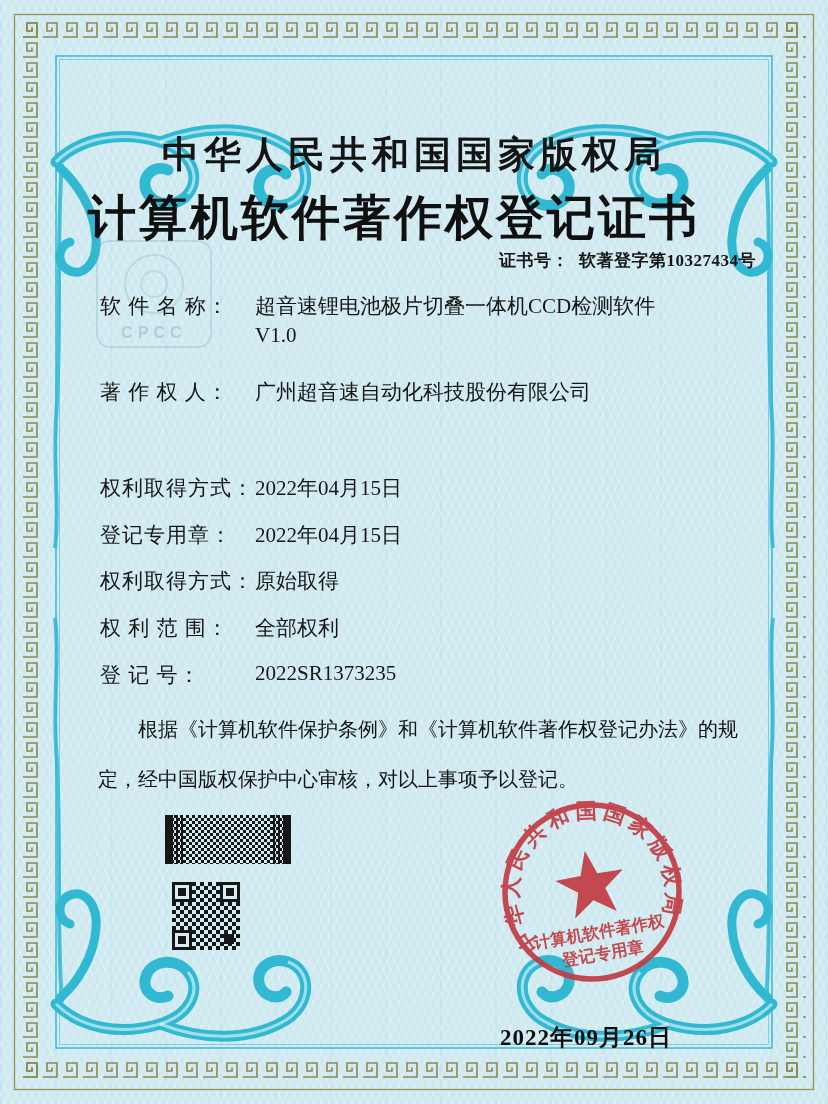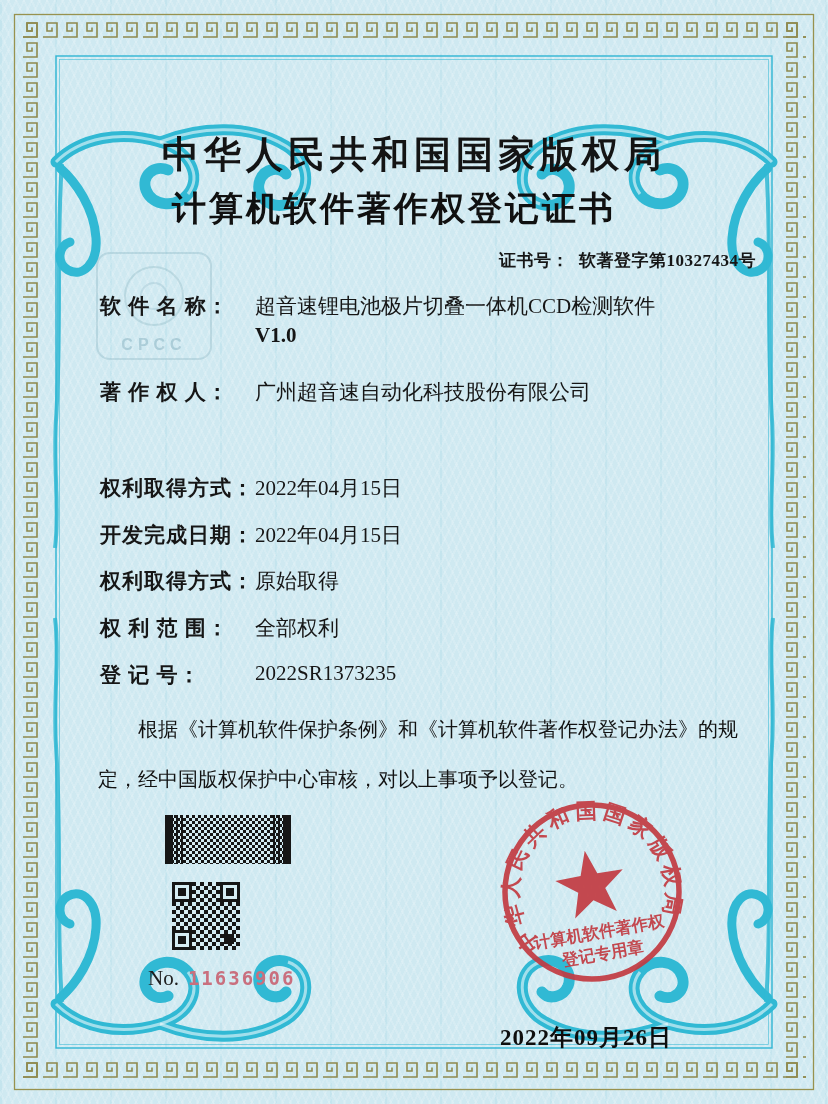--- a/index.html
+++ b/index.html
@@ -13,31 +13,31 @@
     font-family:"Liberation Serif","DejaVu Serif",serif;
     color:#161616;
   }
   .frame{position:absolute;left:0;top:0;}
   .issuer{
     position:absolute; left:0; top:130px; width:828px; text-align:center;
     font-size:37px; font-weight:700; letter-spacing:5px; color:#141414;
   }
   .title{
     position:absolute; left:0; top:186px; width:788px; text-align:center;
-    font-size:34px; font-weight:700; letter-spacing:3px; color:#101010;
+    font-size:48px; font-weight:700; letter-spacing:3px; color:#101010;
   }
   .certno{
     position:absolute; top:249px; right:72px;
     font-size:17px; font-weight:700; letter-spacing:.5px;
   }
   .certno .v{margin-left:10px;}
   .row{position:absolute; left:100px; font-size:21px;}
-  .row .lbl{font-weight:700; letter-spacing:1px;}
+  .row .lbl{font-weight:400; letter-spacing:1px;}
   .row .val{position:absolute; left:155px; width:520px; font-weight:500; white-space:nowrap;}
-  .row .val2{position:absolute; left:155px; top:31px; font-weight:700;}
+  .row .val2{position:absolute; left:155px; top:31px; font-weight:400;}
   .para{
     position:absolute; left:98px; top:704px; width:642px;
     font-size:20px; line-height:50px; text-indent:2em; font-weight:500; color:#121212;
   }
   .barcode{
     position:absolute; left:165px; top:815px; width:126px; height:49px;
     background-image:
       linear-gradient(90deg,#161616 0 8px,rgba(0,0,0,0) 8px 11px,#161616 11px 13px,rgba(0,0,0,0) 13px 16px,#161616 16px 18px,rgba(0,0,0,0) 18px 100%),
       linear-gradient(-90deg,#161616 0 8px,rgba(0,0,0,0) 8px 11px,#161616 11px 13px,rgba(0,0,0,0) 13px 16px,#161616 16px 18px,rgba(0,0,0,0) 18px 100%),
       repeating-conic-gradient(#161616 0% 25%, rgba(0,0,0,0) 25% 50%);
@@ -57,21 +57,21 @@
     color:#c96f7e; font-family:"DejaVu Sans Mono","Liberation Mono",monospace;
     font-size:19px; letter-spacing:2px; margin-left:9px; font-weight:700;
   }
   .issue-date{
     position:absolute; left:500px; top:1022px; width:260px;
     font-size:23px; font-weight:700; letter-spacing:1px; color:#0e0e0e;
   }
   .seal{position:absolute; left:490px; top:790px;}
   .seal text{font-family:"Liberation Sans","DejaVu Sans",sans-serif;}
   .emboss{
-    position:absolute; left:96px; top:252px; width:112px; height:104px;
+    position:absolute; left:96px; top:240px; width:112px; height:104px;
     border:2px solid rgba(125,170,185,.34); border-radius:14px; opacity:.9;
   }
   .emboss .circ{
     position:absolute; left:26px; top:12px; width:56px; height:56px; border-radius:50%;
     border:2px solid rgba(125,170,185,.32);
   }
   .emboss .circ::after{
     content:""; position:absolute; left:14px; top:14px; width:24px; height:24px;
     border-radius:50%; border:2px solid rgba(125,170,185,.28);
   }
@@ -136,21 +136,21 @@
   </div>
   <div class="row" style="top:378px">
     <span class="lbl">著 作 权 人：</span>
     <span class="val">广州超音速自动化科技股份有限公司</span>
   </div>
   <div class="row" style="top:474px">
     <span class="lbl">权利取得方式：</span>
     <span class="val">2022年04月15日</span>
   </div>
   <div class="row" style="top:521px">
-    <span class="lbl">开发完成日期：</span>
+    <span class="lbl">登记专用章：</span>
     <span class="val">2022年04月15日</span>
   </div>
   <div class="row" style="top:567px">
     <span class="lbl">权利取得方式：</span>
     <span class="val">原始取得</span>
   </div>
   <div class="row" style="top:614px">
     <span class="lbl">权 利 范 围：</span>
     <span class="val">全部权利</span>
   </div>
@@ -162,23 +162,20 @@
   <div class="para">根据《计算机软件保护条例》和《计算机软件著作权登记办法》的规定，经中国版权保护中心审核，对以上事项予以登记。</div>
 
   <div class="barcode"></div>
   <div class="qr">
     <div class="finder f-tl"></div>
     <div class="finder f-tr"></div>
     <div class="finder f-bl"></div>
     <div class="dot"></div>
   </div>
 
-  <div class="serial">
-    <span class="no">No.</span><span class="num">11636906</span>
-  </div>
 
   <svg class="seal" width="205" height="205" viewBox="-102 -102 205 205">
     <g transform="rotate(-10)" opacity=".92">
       <circle cx="0" cy="0" r="87" fill="none" stroke="#c23b42" stroke-width="5.5"></circle>
       <defs>
         <path id="sealArc" d="M -59.9 43.5 A 74 74 0 1 1 59.9 43.5" fill="none"></path>
       </defs>
       <text font-size="21.5" font-weight="bold" fill="#c23b42" letter-spacing="5">
         <textPath href="#sealArc" startOffset="0">中华人民共和国国家版权局</textPath>
       </text>

